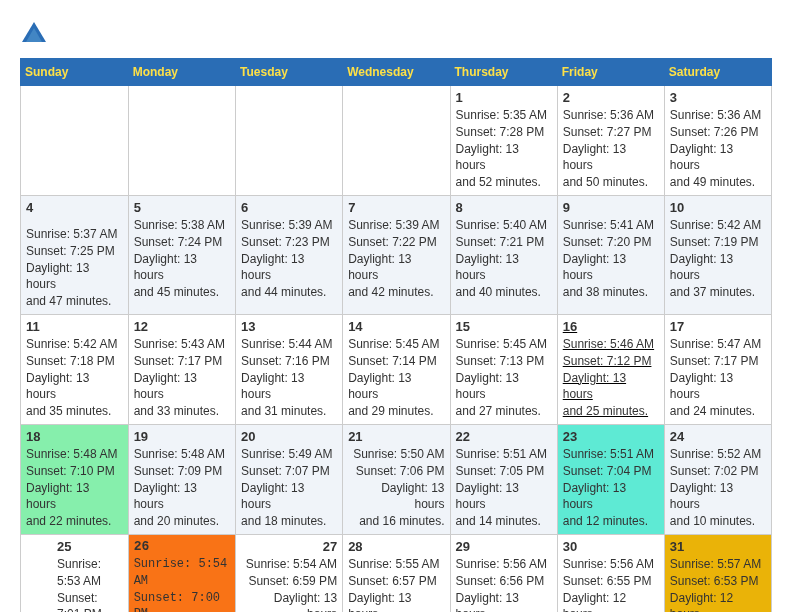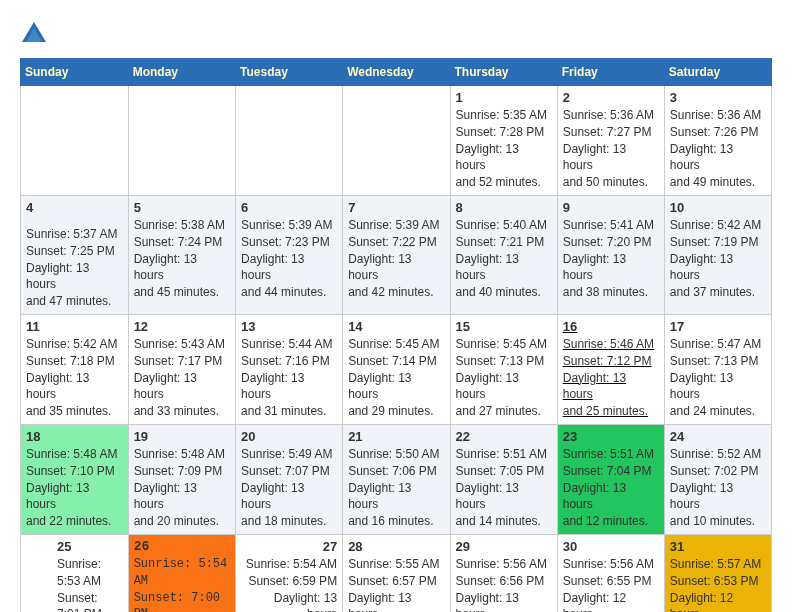--- a/index.html
+++ b/index.html
@@ -46,21 +46,21 @@
       color: #555;
       margin-top: 2px;
     }
     .calendar {
       width: 100%;
       border-collapse: collapse;
       font-size: 11px;
     }
     .calendar th {
       background-color: #2a6db5;
-      color: #fef9c3;
+      color: #fde047;
       padding: 6px 4px;
       text-align: left;
       font-size: 12px;
       font-weight: bold;
       border: 1px solid #2a6db5;
     }
     .calendar td {
       border: 1px solid #ccc;
       padding: 4px 5px;
       vertical-align: top;
@@ -242,21 +242,21 @@
         <td style="background-color: rgb(255, 255, 255); text-decoration: underline;">
           <span class="day-number">16</span>
           <div class="day-info" style="white-space: pre-line;">Sunrise: 5:46 AM
 Sunset: 7:12 PM
 Daylight: 13 hours
 and 25 minutes.</div>
         </td>
         <td style="background-color: rgb(255, 255, 255);">
           <span class="day-number">17</span>
           <div class="day-info" style="white-space: pre-line;">Sunrise: 5:47 AM
-Sunset: 7:13 PM
+Sunset: 7:17 PM
 Daylight: 13 hours
 and 24 minutes.</div>
         </td>
       </tr>
       <tr class="row-even">
         <td style="background-color: #86efac;">
           <span class="day-number">18</span>
           <div class="day-info" style="white-space: pre-line;">Sunrise: 5:48 AM
 Sunset: 7:10 PM
 Daylight: 13 hours
@@ -271,33 +271,33 @@
         </td>
         <td style="background-color: rgb(240, 244, 249);">
           <span class="day-number">20</span>
           <div class="day-info" style="white-space: pre-line;">Sunrise: 5:49 AM
 Sunset: 7:07 PM
 Daylight: 13 hours
 and 18 minutes.</div>
         </td>
         <td style="background-color: rgb(240, 244, 249);">
           <span class="day-number">21</span>
-          <div class="day-info" style="white-space: pre-line;">Sunrise: 5:50 AM
+          <div class="day-info" style="white-space: pre-line; text-align: right;">Sunrise: 5:50 AM
 Sunset: 7:06 PM
 Daylight: 13 hours
 and 16 minutes.</div>
         </td>
         <td style="background-color: rgb(240, 244, 249);">
           <span class="day-number">22</span>
           <div class="day-info" style="white-space: pre-line;">Sunrise: 5:51 AM
 Sunset: 7:05 PM
 Daylight: 13 hours
 and 14 minutes.</div>
         </td>
-        <td style="background-color: #22c55e; margin-left: 9px;">
+        <td style="background-color: #5eead4; margin-left: 9px;">
           <span class="day-number">23</span>
           <div class="day-info" style="white-space: pre-line;">Sunrise: 5:51 AM
 Sunset: 7:04 PM
 Daylight: 13 hours
 and 12 minutes.</div>
         </td>
         <td style="background-color: rgb(240, 244, 249);">
           <span class="day-number">24</span>
           <div class="day-info" style="white-space: pre-line;">Sunrise: 5:52 AM
 Sunset: 7:02 PM

